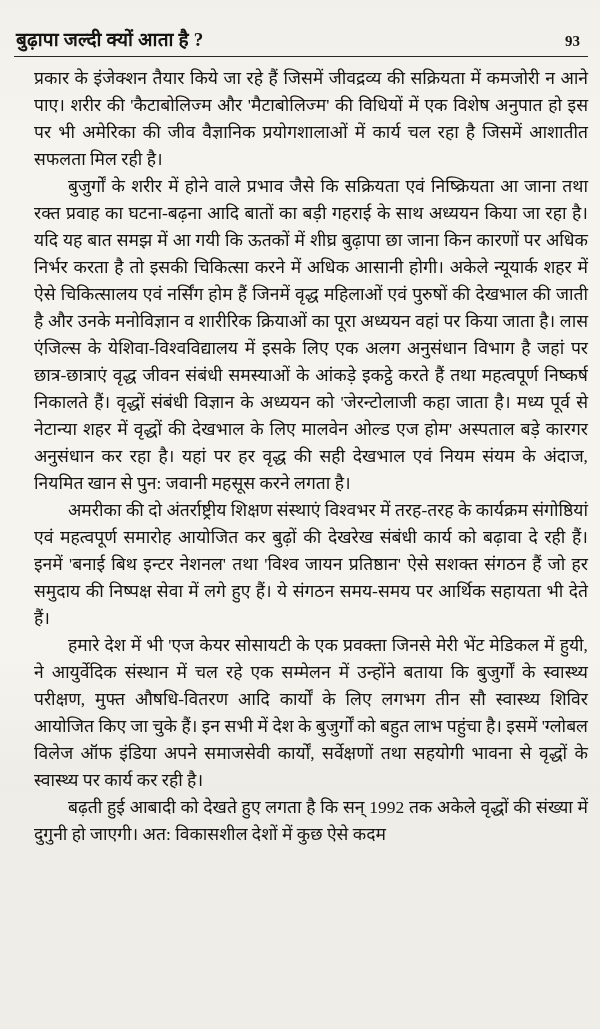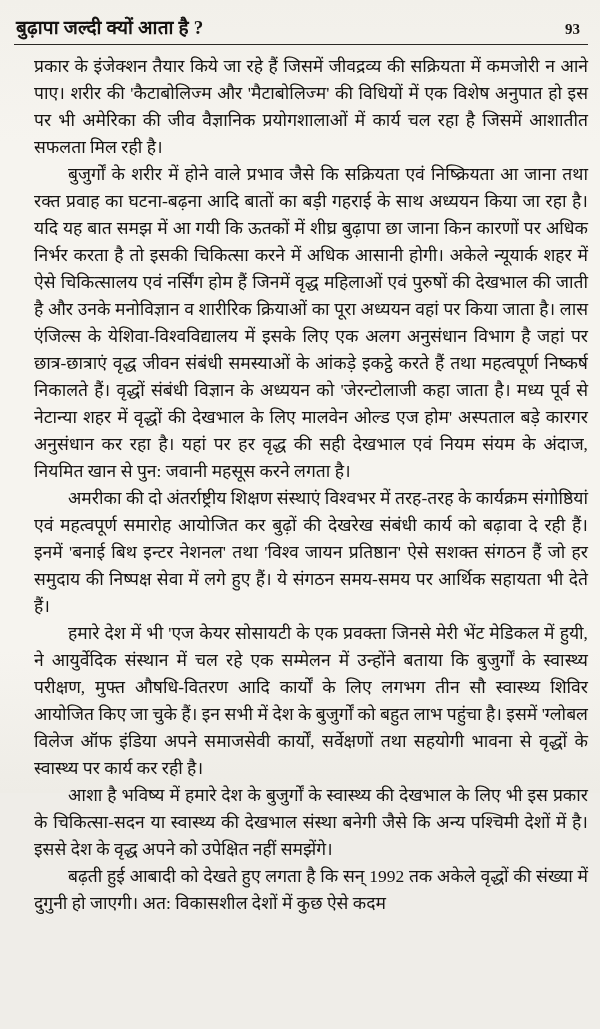--- a/index.html
+++ b/index.html
@@ -11,21 +11,21 @@
     height: 1029px;
     background: #efede8;
     overflow: hidden;
     font-family: "Liberation Serif", "DejaVu Serif", serif;
     color: #161412;
   }
   .page {
     box-sizing: border-box;
     width: 600px;
     height: 793px;
-    padding: 12px 12px 10px 14px;
+    padding: 24px 12px 10px 14px;
     background: linear-gradient(180deg, #f2f0ea 0%, #f6f4ef 18%, #f6f4ef 82%, #eeece6 100%);
   }
   .page-header {
     display: flex;
     justify-content: space-between;
     align-items: baseline;
     padding: 2px 2px 4px 2px;
   }
   .title {
     margin: 0;
@@ -65,16 +65,15 @@
   <header class="page-header">
     <h1 class="title">बुढ़ापा जल्दी क्यों आता है ?</h1>
     <span class="page-number">93</span>
   </header>
   <hr class="header-rule">
   <main class="body-text">
     <p class="para no-indent">प्रकार के इंजेक्शन तैयार किये जा रहे हैं जिसमें जीवद्रव्य की सक्रियता में कमजोरी न आने पाए। शरीर की 'कैटाबोलिज्म और 'मैटाबोलिज्म' की विधियों में एक विशेष अनुपात हो इस पर भी अमेरिका की जीव वैज्ञानिक प्रयोगशालाओं में कार्य चल रहा है जिसमें आशातीत सफलता मिल रही है।</p>
     <p class="para">बुजुर्गों के शरीर में होने वाले प्रभाव जैसे कि सक्रियता एवं निष्क्रियता आ जाना तथा रक्त प्रवाह का घटना-बढ़ना आदि बातों का बड़ी गहराई के साथ अध्ययन किया जा रहा है। यदि यह बात समझ में आ गयी कि ऊतकों में शीघ्र बुढ़ापा छा जाना किन कारणों पर अधिक निर्भर करता है तो इसकी चिकित्सा करने में अधिक आसानी होगी। अकेले न्यूयार्क शहर में ऐसे चिकित्सालय एवं नर्सिंग होम हैं जिनमें वृद्ध महिलाओं एवं पुरुषों की देखभाल की जाती है और उनके मनोविज्ञान व शारीरिक  क्रियाओं का पूरा अध्ययन वहां पर किया जाता है। लास एंजिल्स के येशिवा-विश्वविद्यालय में इसके लिए एक अलग अनुसंधान विभाग है जहां पर छात्र-छात्राएं वृद्ध जीवन संबंधी समस्याओं के आंकड़े इकट्ठे करते हैं तथा महत्वपूर्ण निष्कर्ष निकालते हैं। वृद्धों संबंधी विज्ञान के अध्ययन को 'जेरन्टोलाजी कहा जाता है। मध्य पूर्व से नेटान्या शहर में वृद्धों की देखभाल के लिए मालवेन ओल्ड एज होम' अस्पताल बड़े कारगर अनुसंधान कर रहा है। यहां पर हर वृद्ध की सही देखभाल एवं नियम संयम के अंदाज, नियमित खान से पुन: जवानी महसूस करने लगता है।</p>
     <p class="para">अमरीका की दो अंतर्राष्ट्रीय शिक्षण संस्थाएं विश्वभर में तरह-तरह के कार्यक्रम संगोष्ठियां एवं महत्वपूर्ण समारोह आयोजित कर बुढ़ों की देखरेख संबंधी कार्य को बढ़ावा दे रही हैं। इनमें 'बनाई बिथ इन्टर नेशनल' तथा 'विश्व जायन प्रतिष्ठान' ऐसे सशक्त संगठन हैं जो हर समुदाय की निष्पक्ष सेवा में लगे हुए हैं। ये संगठन समय-समय पर आर्थिक सहायता भी देते हैं।</p>
     <p class="para">हमारे देश में भी 'एज केयर सोसायटी के एक प्रवक्ता जिनसे मेरी भेंट मेडिकल में हुयी, ने आयुर्वेदिक संस्थान में चल रहे एक सम्मेलन में उन्होंने बताया कि बुजुर्गों के स्वास्थ्य परीक्षण, मुफ्त औषधि-वितरण आदि कार्यों के लिए लगभग तीन सौ स्वास्थ्य शिविर आयोजित किए जा चुके हैं। इन सभी में देश के बुजुर्गों को बहुत लाभ पहुंचा है। इसमें 'ग्लोबल विलेज ऑफ इंडिया अपने समाजसेवी कार्यों, सर्वेक्षणों तथा सहयोगी भावना से वृद्धों के स्वास्थ्य पर कार्य कर रही है।</p>
-    <p class="para">आशा है भविष्य में हमारे देश के बुजुर्गों के स्वास्थ्य की देखभाल के लिए भी इस प्रकार के चिकित्सा-सदन या स्वास्थ्य की देखभाल संस्था बनेगी जैसे कि अन्य पश्चिमी देशों में है। इससे देश के वृद्ध अपने को उपेक्षित नहीं समझेंगे।</p>
     <p class="para">बढ़ती हुई आबादी को देखते हुए लगता है कि सन् 1992 तक अकेले वृद्धों की संख्या में दुगुनी हो जाएगी। अत: विकासशील देशों में कुछ ऐसे कदम</p>
   </main>
 </div>
 
 </body></html>

